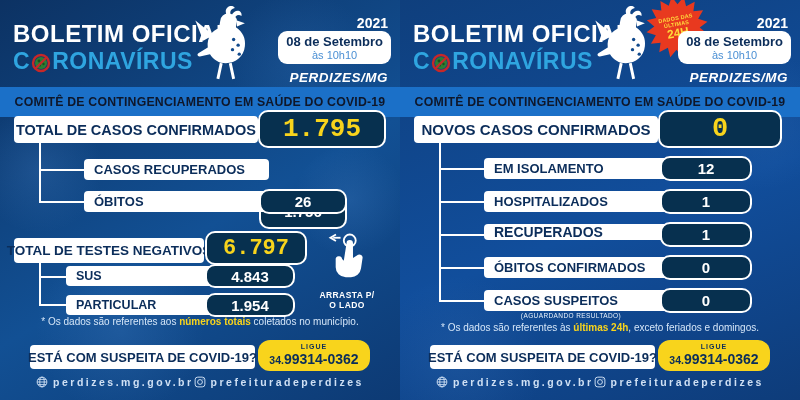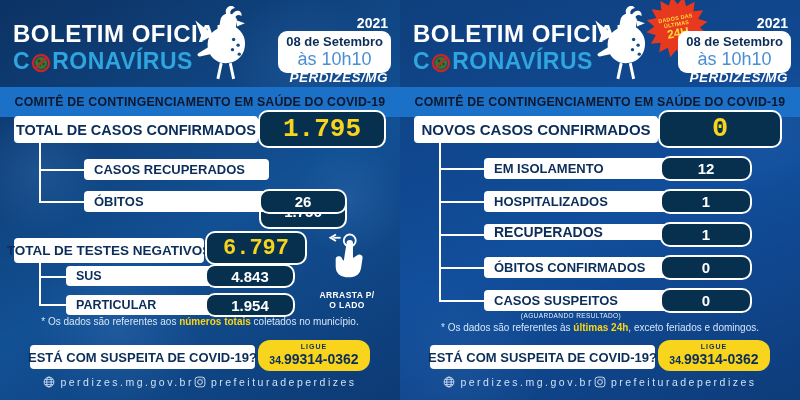--- a/index.html
+++ b/index.html
@@ -17,40 +17,40 @@
     background:
       radial-gradient(100px 100px at 360px 120px, rgba(80,140,210,.15), transparent 70%),
       radial-gradient(120px 120px at 60px 360px, rgba(70,130,200,.18), transparent 70%),
       linear-gradient(160deg,#0f3f7d 0%,#114e9c 55%,#0e3c7a 100%);}
   .abs{position:absolute;}
   .title1{font-size:24px;font-weight:900;color:#fff;letter-spacing:.5px;white-space:nowrap;}
   .title2{font-size:23px;font-weight:900;color:#2fa5e0;letter-spacing:.5px;white-space:nowrap;display:flex;align-items:center;}
   .year{font-size:14px;font-weight:800;color:#fff;}
   .datebox{background:#fff;border-radius:9px;text-align:center;padding:3px 8px;}
   .datebox .d{font-size:13px;font-weight:800;color:#0b2d5a;white-space:nowrap;}
-  .datebox .t{font-size:18px;color:#4a8fd4;white-space:nowrap;}
+  .datebox .t{font-size:11px;color:#4a8fd4;white-space:nowrap;}
   .city{font-size:13.5px;font-weight:800;color:#fff;letter-spacing:.5px;font-style:italic;}
   .strip{top:87px;left:0;width:400px;height:30px;background:#1b70c8;display:flex;align-items:center;justify-content:center;
          color:#0f172a;font-size:12.3px;font-weight:800;letter-spacing:.2px;white-space:nowrap;}
   .lbl{background:#fff;color:#0b2d5a;font-weight:800;border-radius:4px;display:flex;align-items:center;white-space:nowrap;}
   .lbl.center{justify-content:center;}
   .lbl.padl{padding-left:10px;}
   .val{background:#07304f;border:2px solid #fff;border-radius:10px;display:flex;align-items:center;justify-content:center;
        color:#fff;font-weight:800;box-sizing:border-box;}
   .val.yellow{color:#f8d41c;font-family:Liberation Mono, monospace;}
   .conn{background:#fff;}
   .footnote{top:316px;left:0;width:400px;text-align:center;font-size:10px;color:#d5e6f8;}
   .footnote .hl{color:#f8d41c;font-weight:700;}
   .cta-q{left:30px;top:345px;width:225px;height:24px;font-size:13px;}
   .cta-phone{left:258px;top:340px;width:112px;height:31px;background:#f8d41c;border-radius:12px;text-align:center;
              color:#0b2d5a;cursor:pointer;}
   .cta-phone .lg{font-size:7px;font-weight:800;letter-spacing:1px;line-height:9px;padding-top:2px;}
   .cta-phone .ph{font-size:14px;font-weight:800;line-height:16px;white-space:nowrap;}
   .cta-phone .ddd{font-size:10.5px;}
-  .pfooter{top:376px;left:0;width:400px;display:flex;justify-content:center;align-items:center;color:#cfe0f4;}
+  .pfooter{top:376px;left:0;width:400px;display:flex;justify-content:center;align-items:center;color:#cfe0f4;font-weight:bold;}
   .pfooter .item{display:flex;align-items:center;gap:5px;font-size:10.5px;letter-spacing:2.5px;white-space:nowrap;cursor:pointer;}
   .badge{left:244px;top:-6px;width:66px;height:66px;transform:rotate(-10deg);}
   .badge .btxt{position:absolute;left:0;top:0;width:66px;height:66px;display:flex;flex-direction:column;align-items:center;justify-content:center;color:#ffd93b;font-weight:900;text-align:center;}
   .badge .b1,.badge .b2{font-size:5.5px;line-height:6px;letter-spacing:.2px;}
   .badge .b3{font-size:12px;line-height:12px;}
   .swipe{left:316px;top:232px;width:62px;text-align:center;color:#fff;}
   .swipe .cap{font-size:8.5px;font-weight:800;letter-spacing:.4px;line-height:10px;margin-top:2px;}
   .sublabel-note{font-size:6.5px;color:#e8f1fb;letter-spacing:.4px;text-align:center;}
 </style>
 </head>

